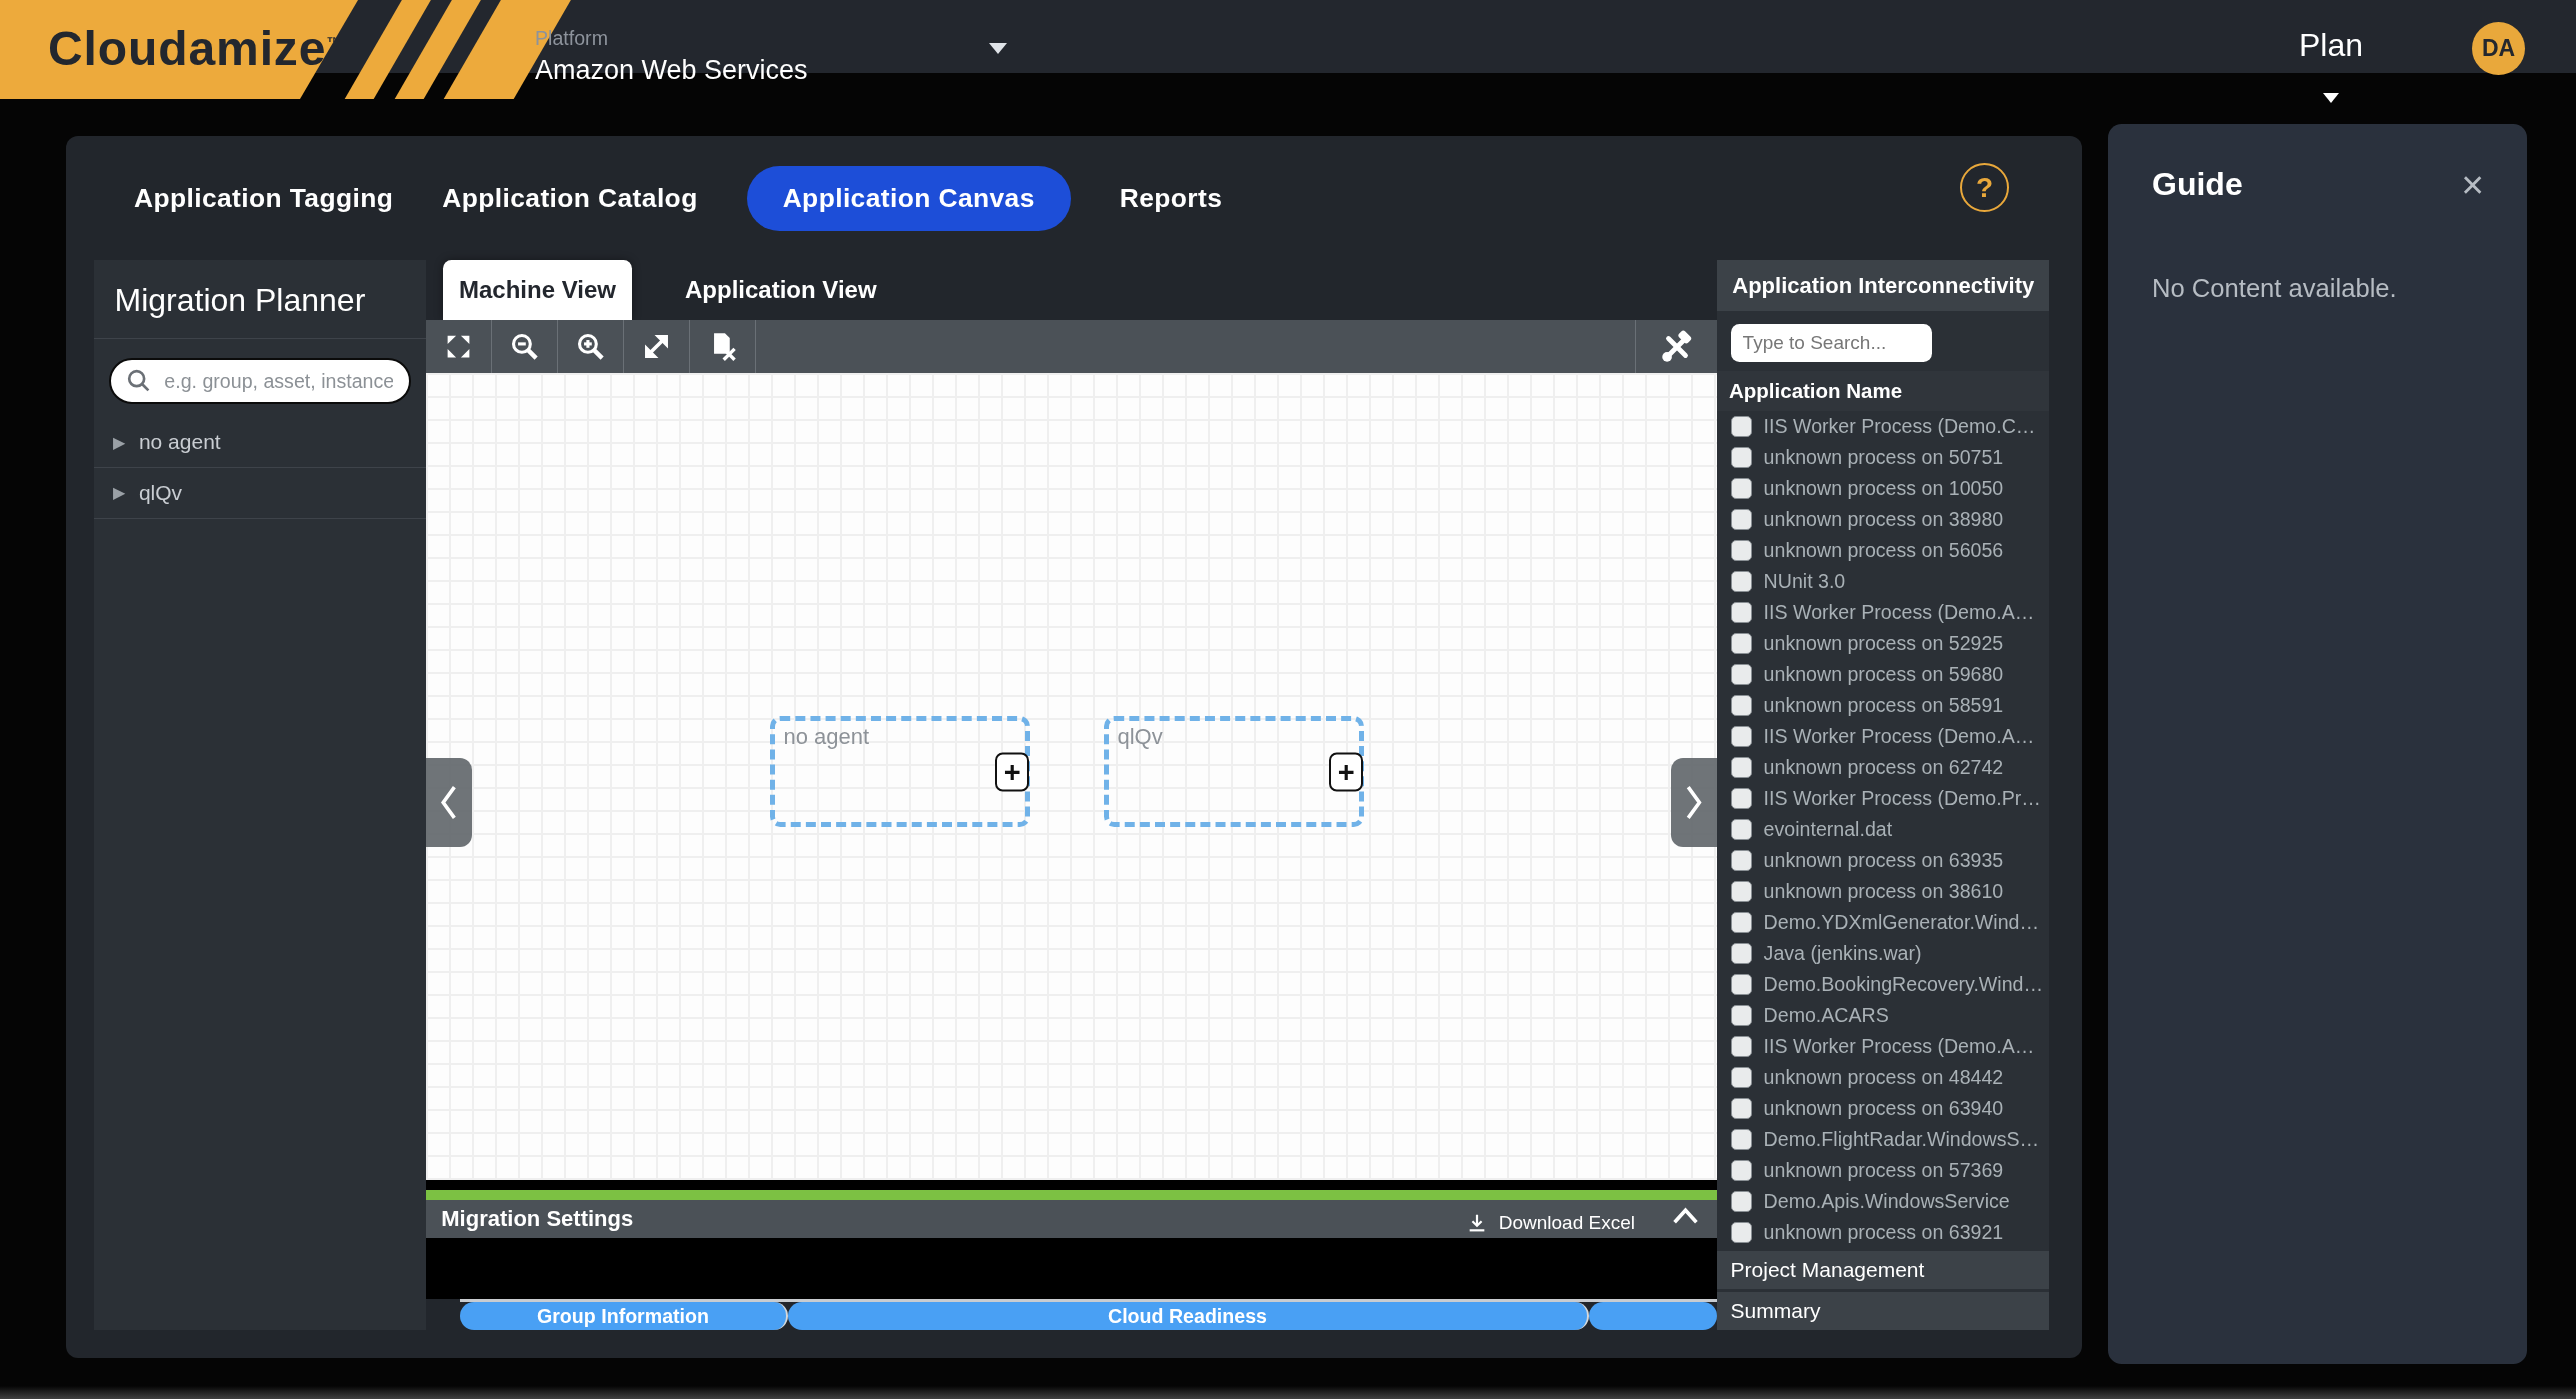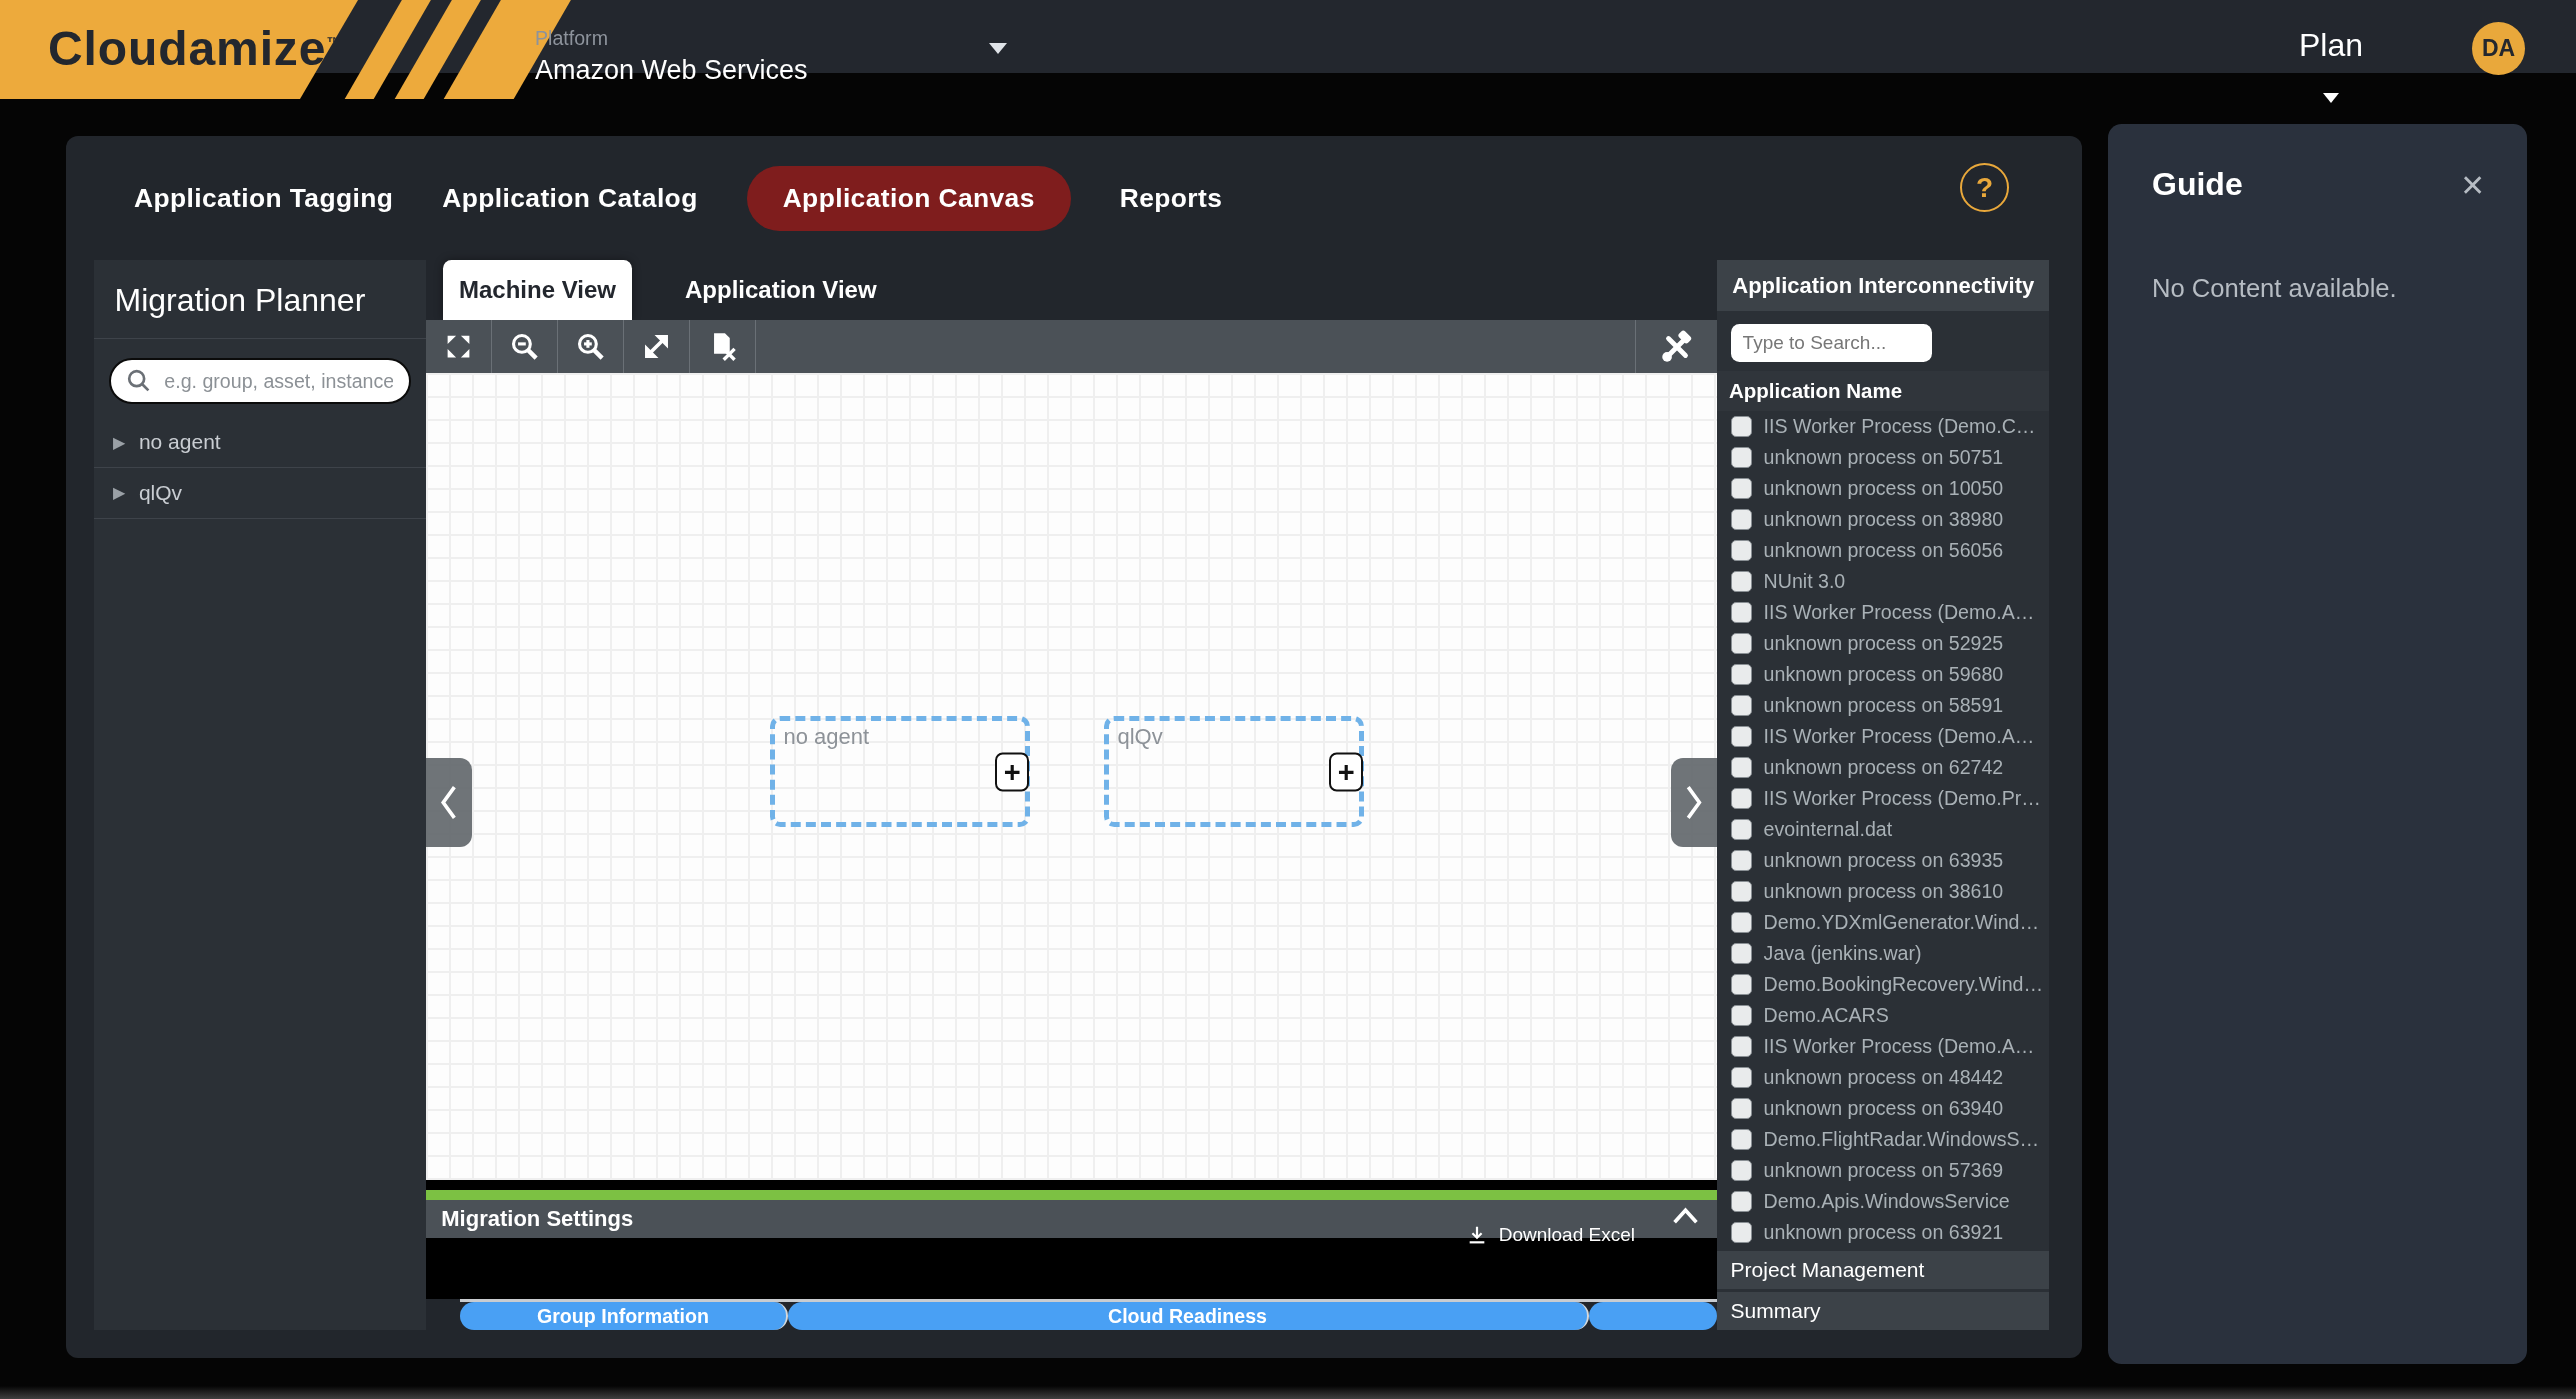--- a/index.html
+++ b/index.html
@@ -37,21 +37,21 @@
     background:#e9a83b; color:#23272e; font-weight:700; font-size:23px;
     display:flex; align-items:center; justify-content:center; cursor:pointer; }
 
   
   .main-panel { position:absolute; left:66px; top:136px; width:2016px; height:1222px;
     background:#22262c; border-radius:12px; overflow:hidden; }
   .tabs-row { position:relative; height:124px; display:flex; align-items:center;
     padding-left:68px; gap:49px; }
   .tab { color:#fff; font-size:26.4px; font-weight:600; letter-spacing:0.4px; cursor:pointer;
     background:none; border:none; }
-  .tab.active { background:#7f1d1d; padding:17px 36px; border-radius:852px; }
+  .tab.active { background:#1d4ed8; padding:17px 36px; border-radius:852px; }
   .help-btn { position:absolute; right:73px; top:27px; width:49px; height:49px; border-radius:50%;
     border:2.6px solid #e9a83b; color:#e9a83b; font-size:28px; font-weight:700;
     display:flex; align-items:center; justify-content:center; background:transparent; cursor:pointer; }
 
   .content { display:flex; margin-left:28px; height:1070px; }
 
   
   .sidebar { width:332px; flex:none; background:#2b3036; }
   .sidebar-title { color:#fff; font-weight:400; font-size:32px; padding:22px 20.5px 19px;
     border-bottom:1.7px solid #3e434a; }
@@ -94,21 +94,21 @@
   .nav-chip { position:absolute; width:46px; height:89px; top:385px; background:rgba(99,104,109,.92);
     display:flex; align-items:center; justify-content:center; border:none; cursor:pointer; }
   .nav-left  { left:0; border-radius:0 12px 12px 0; }
   .nav-right { right:0; border-radius:12px 0 0 12px; }
 
   .strip-black1 { height:10.2px; background:#000; flex:none; }
   .strip-green  { height:10.2px; background:#7cc143; flex:none; }
   .settings-bar { height:38px; background:#4b5157; position:relative; flex:none;
     display:flex; align-items:center; color:#fff; }
   .settings-title { font-size:22px; font-weight:600; padding-left:15.3px; }
-  .download-btn { position:absolute; right:82px; top:16px; height:100%; display:flex; align-items:center;
+  .download-btn { position:absolute; right:82px; top:4px; height:100%; display:flex; align-items:center;
     gap:11px; font-size:19px; color:#fff; background:none; border:none; cursor:pointer; }
   .collapse-btn { position:absolute; right:17px; top:3.4px; background:none; border:none; cursor:pointer; }
   .strip-black2 { height:61px; background:#000; flex:none; }
   .table-header { height:31px; display:flex; margin-left:34px; border-top:3.4px solid #c9ccd0; flex:none; }
   .th-cell { background:#49a0f4; color:#fff; font-size:19.6px; font-weight:600;
     display:flex; align-items:center; justify-content:center; border-right:2.6px solid #d5d9dc;border-radius:14px; }
   .th-c1 { width:328px; } .th-c2 { width:801px; } .th-c3 { flex:1; border-right:none; }
 
   
   .right-panel { width:332px; flex:none; background:#2b3036; display:flex; flex-direction:column; }

